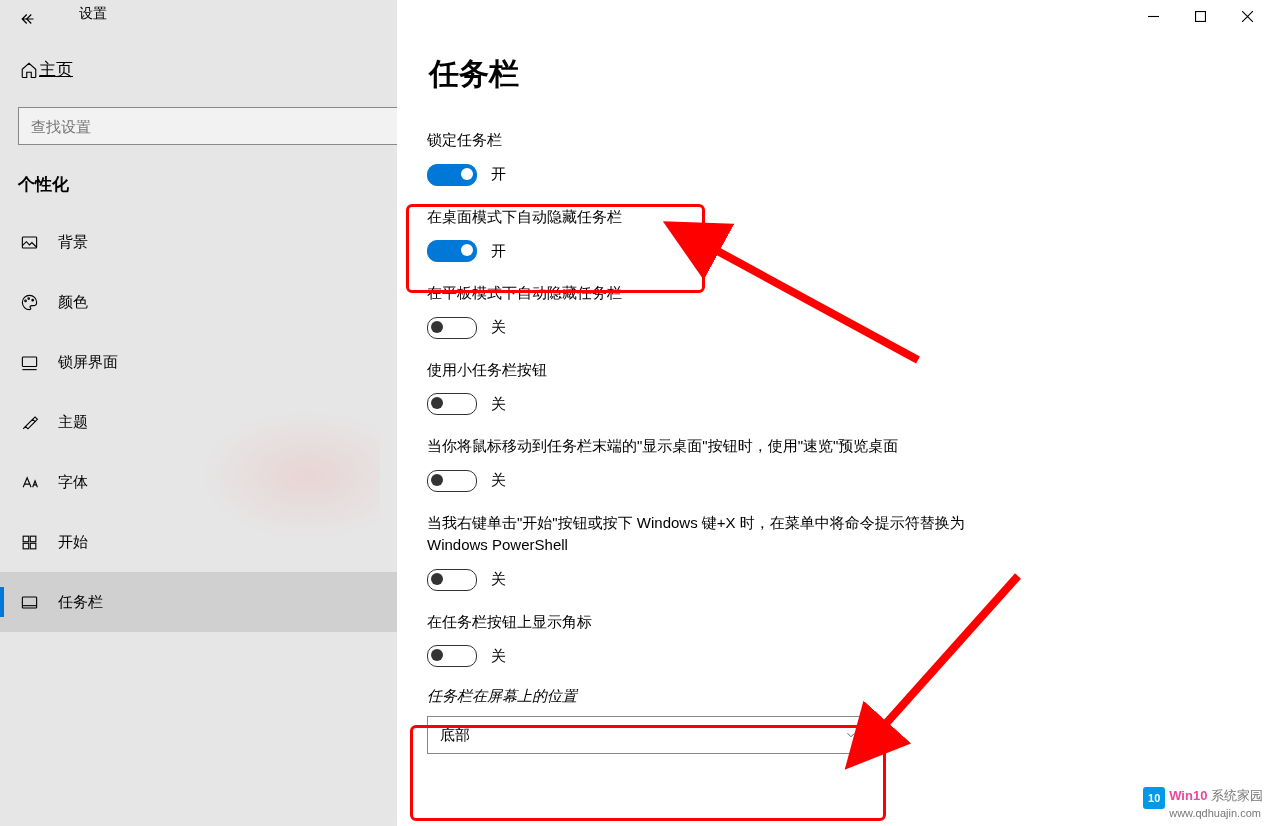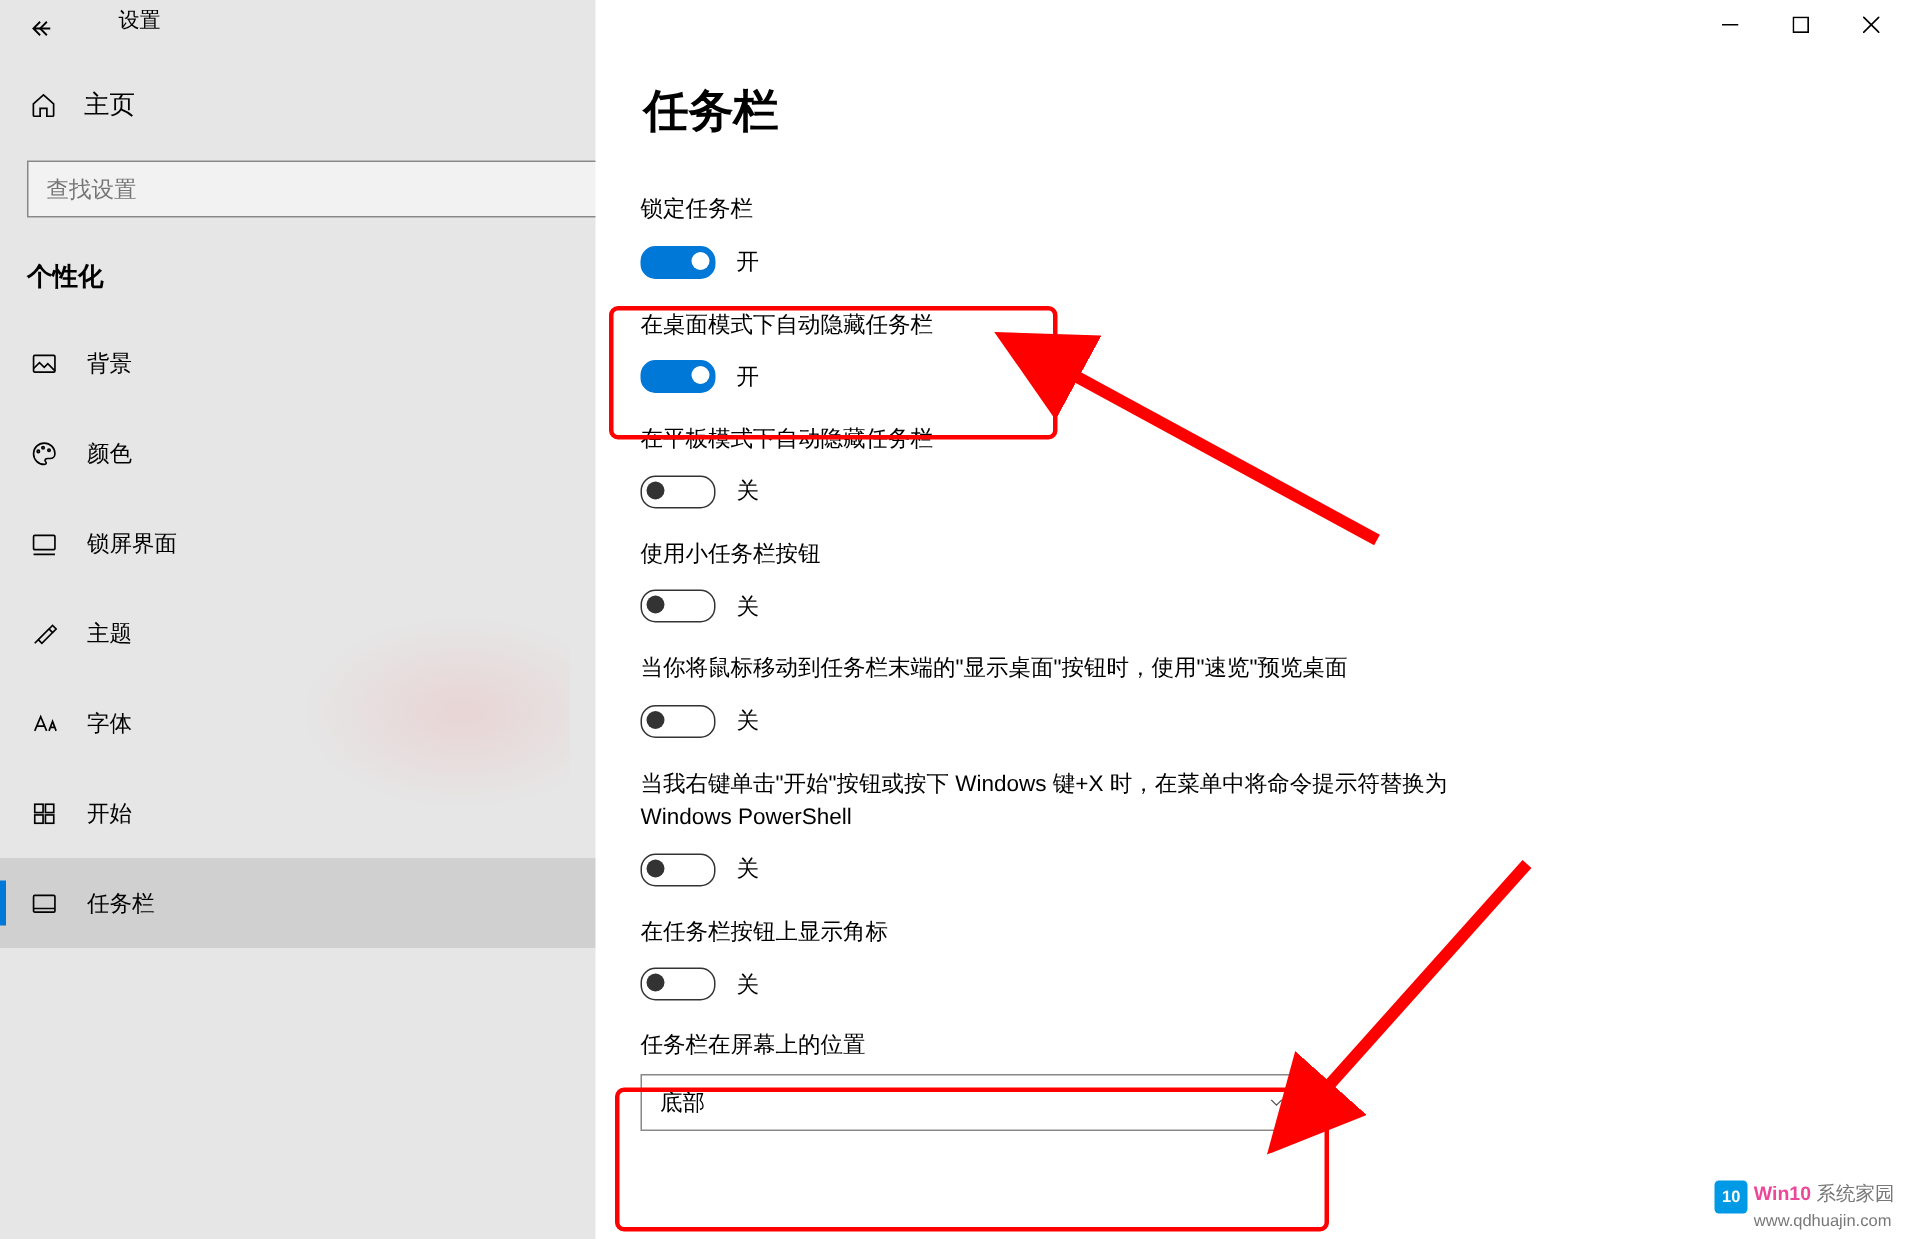--- a/index.html
+++ b/index.html
@@ -17,21 +17,21 @@
     position:absolute;left:397px;top:0;right:0;height:826px;
     background:#fff;
   }
   
   .titlebar{height:38px;position:relative;}
   .back-btn{position:absolute;left:18px;top:8px;width:22px;height:22px;display:flex;align-items:center;justify-content:center;}
   .win-title{position:absolute;left:79px;top:5px;font-size:14px;}
   .win-ctrls{position:absolute;right:0;top:0;display:flex;}
   .win-ctrl{width:47px;height:32px;display:flex;align-items:center;justify-content:center;}
   
-  .home-row{display:flex;gap:17px;padding:20px 10px 20px 19px;font-size:17px;}
+  .home-row{display:flex;padding:20px 10px 20px 19px;font-size:17px;text-decoration:underline;}
   .home-row .icon{width:20px;display:flex;align-items:center;justify-content:center;}
   
   .search-wrap{margin:6px 18px 0 18px;}
   .search{
     height:36px;border:1px solid #888;background:#f2f2f2;
     display:flex;align-items:center;position:relative;
   }
   .search input{
     border:none;outline:none;background:transparent;font-size:15px;
     flex:1;height:100%;padding:0 36px 0 12px;
@@ -60,21 +60,21 @@
     width:48px;height:20px;border-radius:10px;border:1px solid #333;
     position:relative;background:#fff;
   }
   .toggle.on{background:#0078d7;border-color:#0078d7;}
   .toggle::after{
     content:"";position:absolute;width:12px;height:12px;border-radius:50%;
     background:#333;left:3px;top:3px;
   }
   .toggle.on::after{background:#fff;left:auto;right:3px;}
   .toggle-state{font-size:15px;}
-  .section-head{font-size:15px;margin-top:14px;margin-bottom:10px;}
+  .section-head{font-size:15px;margin-top:14px;margin-bottom:10px;font-style:italic;}
   .combo{
     width:418px;height:36px;border:1px solid #888;background:#fff;
     display:flex;align-items:center;justify-content:space-between;
     padding:0 12px;font-size:15px;
   }
   
   .ann-box{position:absolute;border:3px solid #ff0000;border-radius:6px;pointer-events:none;}
   .ann-svg{position:absolute;pointer-events:none;overflow:visible;}
   
   .wm{position:absolute;right:8px;bottom:6px;font-size:13px;color:#777;display:flex;gap:4px;}

